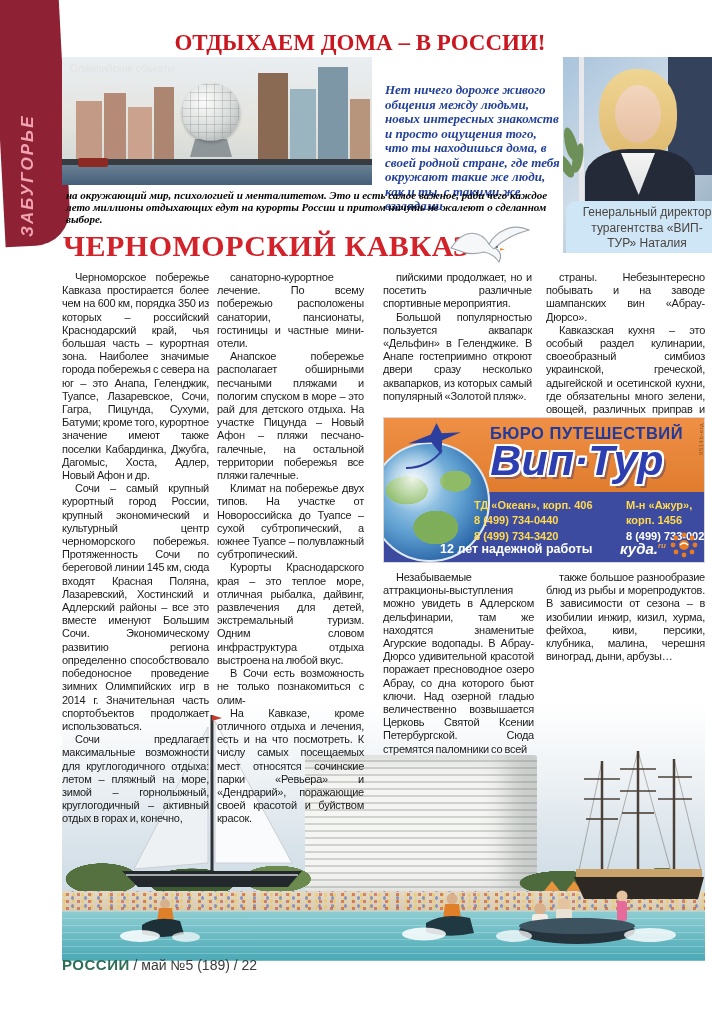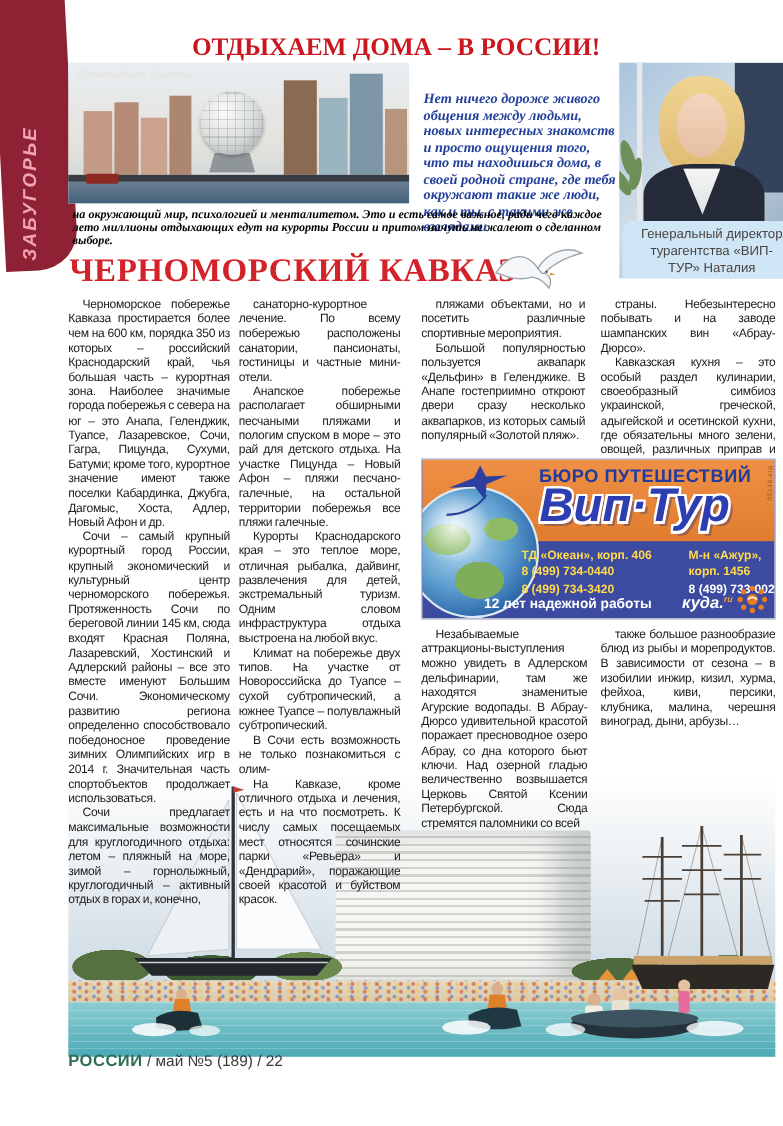--- a/index.html
+++ b/index.html
@@ -203,27 +203,27 @@
   </svg>
 
   <div class="colbody c1">
     <p>Черноморское побережье Кавказа простирается более чем на 600 км, порядка 350 из которых – российский Краснодарский край, чья большая часть – курортная зона. Наиболее значимые города побережья с севера на юг – это Анапа, Геленджик, Туапсе, Лазаревское, Сочи, Гагра, Пицунда, Сухуми, Батуми; кроме того, курортное значение имеют также поселки Кабардинка, Джубга, Дагомыс, Хоста, Адлер, Новый Афон и др.</p>
     <p>Сочи – самый крупный курортный город России, крупный экономический и культурный центр черноморского побережья. Протяженность Сочи по береговой линии 145 км, сюда входят Красная Поляна, Лазаревский, Хостинский и Адлерский районы – все это вместе именуют Большим Сочи. Экономическому развитию региона определенно способствовало победоносное проведение зимних Олимпийских игр в 2014 г. Значительная часть спортобъектов продолжает использоваться.</p>
     <p>Сочи предлагает максимальные возможности для круглогодичного отдыха: летом – пляжный на море, зимой – горнолыжный, круглогодичный – активный отдых в горах и, конечно,</p>
   </div>
   <div class="colbody c2">
     <p>санаторно-курортное лечение. По всему побережью расположены санатории, пансионаты, гостиницы и частные мини-отели.</p>
     <p>Анапское побережье располагает обширными песчаными пляжами и пологим спуском в море – это рай для детского отдыха. На участке Пицунда – Новый Афон – пляжи песчано-галечные, на остальной территории побережья все пляжи галечные.</p>
+    <p>Климат на побережье двух типов. На участке от Новороссийска до Туапсе – сухой субтропический, а южнее Туапсе – полувлажный субтропический.</p>
     <p>Курорты Краснодарского края – это теплое море, отличная рыбалка, дайвинг, развлечения для детей, экстремальный туризм. Одним словом инфраструктура отдыха выстроена на любой вкус.</p>
-    <p>Климат на побережье двух типов. На участке от Новороссийска до Туапсе – сухой субтропический, а южнее Туапсе – полувлажный субтропический.</p>
     <p>В Сочи есть возможность не только познакомиться с олим-</p>
     <p>На Кавказе, кроме отличного отдыха и лечения, есть и на что посмотреть. К числу самых посещаемых мест относятся сочинские парки «Ревьера» и «Дендрарий», поражающие своей красотой и буйством красок.</p>
   </div>
   <div class="colbody c3a">
-    <p>пляжами объектами, но и посетить различные спортивные мероприятия.</p>
+    <p>пийскими продолжает, но и посетить различные спортивные мероприятия.</p>
     <p>Большой популярностью пользуется аквапарк «Дельфин» в Геленджике. В Анапе гостеприимно откроют двери сразу несколько аквапарков, из которых самый популярный «Золотой пляж».</p>
   </div>
   <div class="colbody c4a">
     <p>страны. Небезынтересно побывать и на заводе шампанских вин «Абрау-Дюрсо».</p>
     <p>Кавказская кухня – это особый раздел кулинарии, своеобразный симбиоз украинской, греческой, адыгейской и осетинской кухни, где обязательны много зелени, овощей, различных приправ и соусов, а</p>
   </div>
   <div class="colbody c3b">
     <p>Незабываемые аттракционы-выступления можно увидеть в Адлерском дельфинарии, там же находятся знаменитые Агурские водопады. В Абрау-Дюрсо удивительной красотой поражает пресноводное озеро Абрау, со дна которого бьют ключи. Над озерной гладью величественно возвышается Церковь Святой Ксении Петербургской. Сюда стремятся паломники со всей</p>
   </div>
   <div class="colbody c4b">

